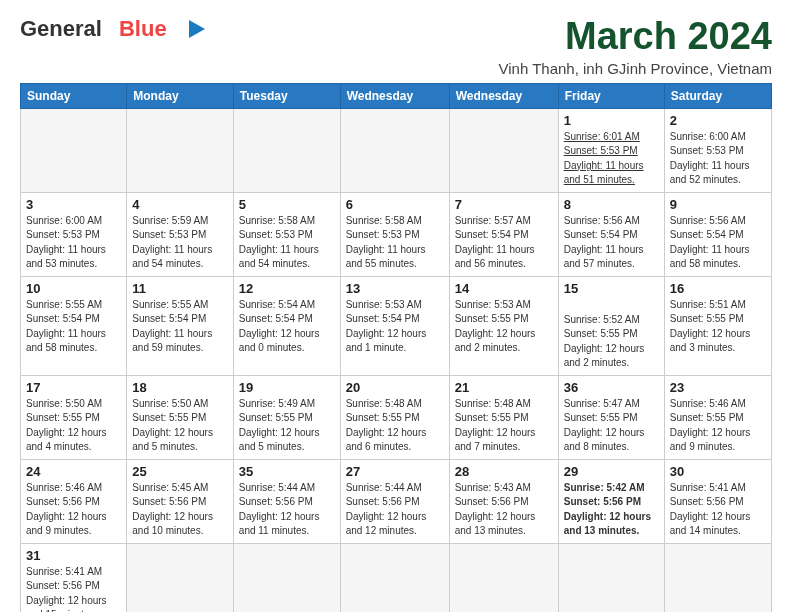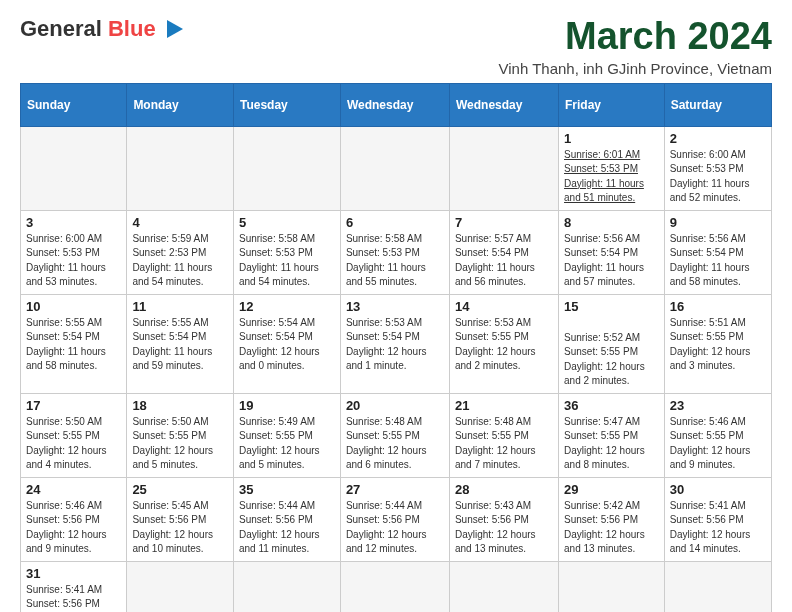--- a/index.html
+++ b/index.html
@@ -38,21 +38,21 @@
     .calendar {
       width: 100%;
       border-collapse: collapse;
       border: 1px solid #bbb;
       font-size: 10.5px;
     }
     .calendar th {
       background: #2979c2;
       color: #fff;
       text-align: left;
-      padding: 14px 6px;
+      padding: 5px 6px;
       font-size: 12px;
       font-weight: bold;
       border: 1px solid #2266aa;
     }
     .calendar td {
       border: 1px solid #ccc;
       vertical-align: top;
       padding: 4px 5px;
       width: 113px;
       min-height: 80px;
@@ -75,21 +75,21 @@
     }
     .last-row td {
       min-height: 70px;
     }
   </style>
 </head>
 <body>
 
 <div class="header-area">
   <div class="logo-area">
-    <div style="font-size:22px;font-weight:bold;color:#333;display:flex;align-items:center;gap:6px;">
+    <div style="font-size:22px;font-weight:bold;color:#333;display:flex;align-items:center;gap:17px;">
       <span style="color:#333;">General</span>
         <span style="color:#ef4444;">Blue</span>
       <span style="display:inline-block;width:0;height:0;border-top:9px solid transparent;border-bottom:9px solid transparent;border-left:16px solid #1a7bbf;margin-left:5px;"></span>
     </div>
   </div>
   <div class="title-area">
     <div class="month-title">March 2024</div>
     <div class="subtitle">Vinh Thanh, inh GJinh Province, Vietnam</div>
   </div>
 </div>
@@ -132,21 +132,21 @@
         <td>
           <span class="day-number">3</span>
           <div class="day-info" style="white-space: pre-line;">Sunrise: 6:00 AM
 Sunset: 5:53 PM
 Daylight: 11 hours
 and 53 minutes.</div>
         </td>
         <td>
           <span class="day-number">4</span>
           <div class="day-info" style="white-space: pre-line;">Sunrise: 5:59 AM
-Sunset: 2:53 PM
+Sunset: 5:53 PM
 Daylight: 11 hours
 and 54 minutes.</div>
         </td>
         <td>
           <span class="day-number">5</span>
           <div class="day-info" style="white-space: pre-line;">Sunrise: 5:58 AM
 Sunset: 5:53 PM
 Daylight: 11 hours
 and 54 minutes.</div>
         </td>
@@ -312,21 +312,21 @@
         </td>
         <td>
           <span class="day-number">28</span>
           <div class="day-info" style="white-space: pre-line;">Sunrise: 5:43 AM
 Sunset: 5:56 PM
 Daylight: 12 hours
 and 13 minutes.</div>
         </td>
         <td>
           <span class="day-number">29</span>
-          <div class="day-info" style="white-space: pre-line;">Sunrise: 5:42 AM
+          <div class="day-info" style="white-space: pre-line; font-weight: bold;">Sunrise: 5:42 AM
 Sunset: 5:56 PM
 Daylight: 12 hours
 and 13 minutes.</div>
         </td>
         <td>
           <span class="day-number">30</span>
           <div class="day-info" style="white-space: pre-line;">Sunrise: 5:41 AM
 Sunset: 5:56 PM
 Daylight: 12 hours
 and 14 minutes.</div>

